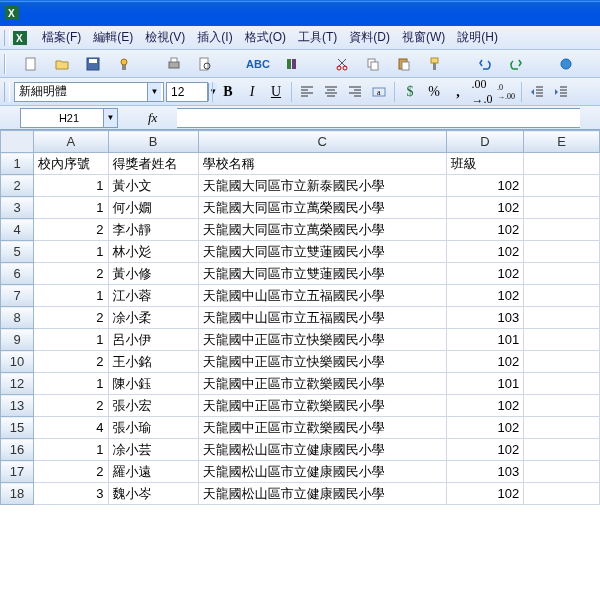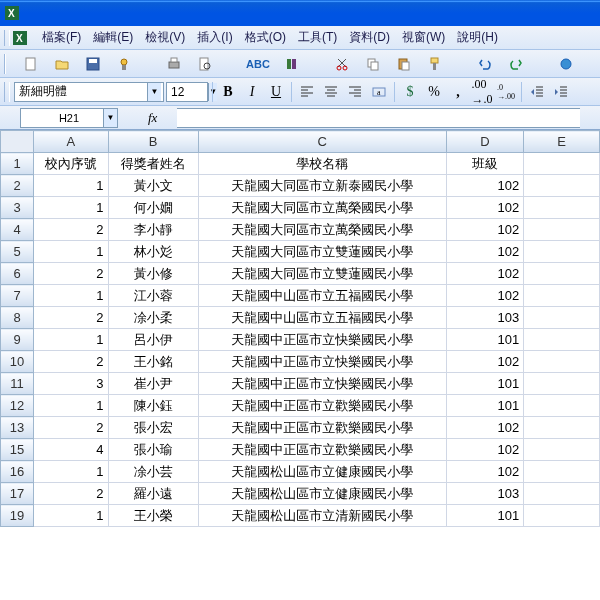--- a/index.html
+++ b/index.html
@@ -110,21 +110,21 @@
   .sheet th {
     background: linear-gradient(to bottom,#fafcff,#e3ecf7 60%,#d1dff0);
     font-weight: normal;
     color: #333;
     text-align: center;
     border-color:#9eb6ce;
   }
   .sheet th.corner { background:#e7edf6;}
   .sheet td { background: white; color:#000;}
   .sheet td.num { text-align: right; }
-  .sheet td.txt { text-align: center; }
+  .sheet td.txt { text-align: left; }
   col.rh { width: 34px; }
   col.cA { width: 76px; }
   col.cB { width: 92px; }
   col.cC { width: 254px; }
   col.cD { width: 82px; }
   col.cE { width: 82px; }
   svg{display:block;}
 </style>
 </head>
 <body>
@@ -428,28 +428,20 @@
         </tr>
         <tr>
           <th>10</th>
           <td class="num">2</td>
           <td class="txt">王小銘</td>
           <td class="txt">天龍國中正區市立快樂國民小學</td>
           <td class="num">102</td>
           <td></td>
         </tr>
         <tr>
-          <th>11</th>
-          <td class="num">3</td>
-          <td class="txt">崔小尹</td>
-          <td class="txt">天龍國中正區市立快樂國民小學</td>
-          <td class="num">101</td>
-          <td></td>
-        </tr>
-        <tr>
           <th>12</th>
           <td class="num">1</td>
           <td class="txt">陳小鈺</td>
           <td class="txt">天龍國中正區市立歡樂國民小學</td>
           <td class="num">101</td>
           <td></td>
         </tr>
         <tr>
           <th>13</th>
           <td class="num">2</td>
@@ -476,22 +468,22 @@
         </tr>
         <tr>
           <th>17</th>
           <td class="num">2</td>
           <td class="txt">羅小遠</td>
           <td class="txt">天龍國松山區市立健康國民小學</td>
           <td class="num">103</td>
           <td></td>
         </tr>
         <tr>
-          <th>19</th>
-          <td class="num">1</td>
-          <td class="txt">王小榮</td>
-          <td class="txt">天龍國松山區市立清新國民小學</td>
-          <td class="num">101</td>
+          <th>18</th>
+          <td class="num">3</td>
+          <td class="txt">魏小岑</td>
+          <td class="txt">天龍國松山區市立健康國民小學</td>
+          <td class="num">102</td>
           <td></td>
         </tr>
       </tbody>
   </table>
 </div>
 
 </body></html>

